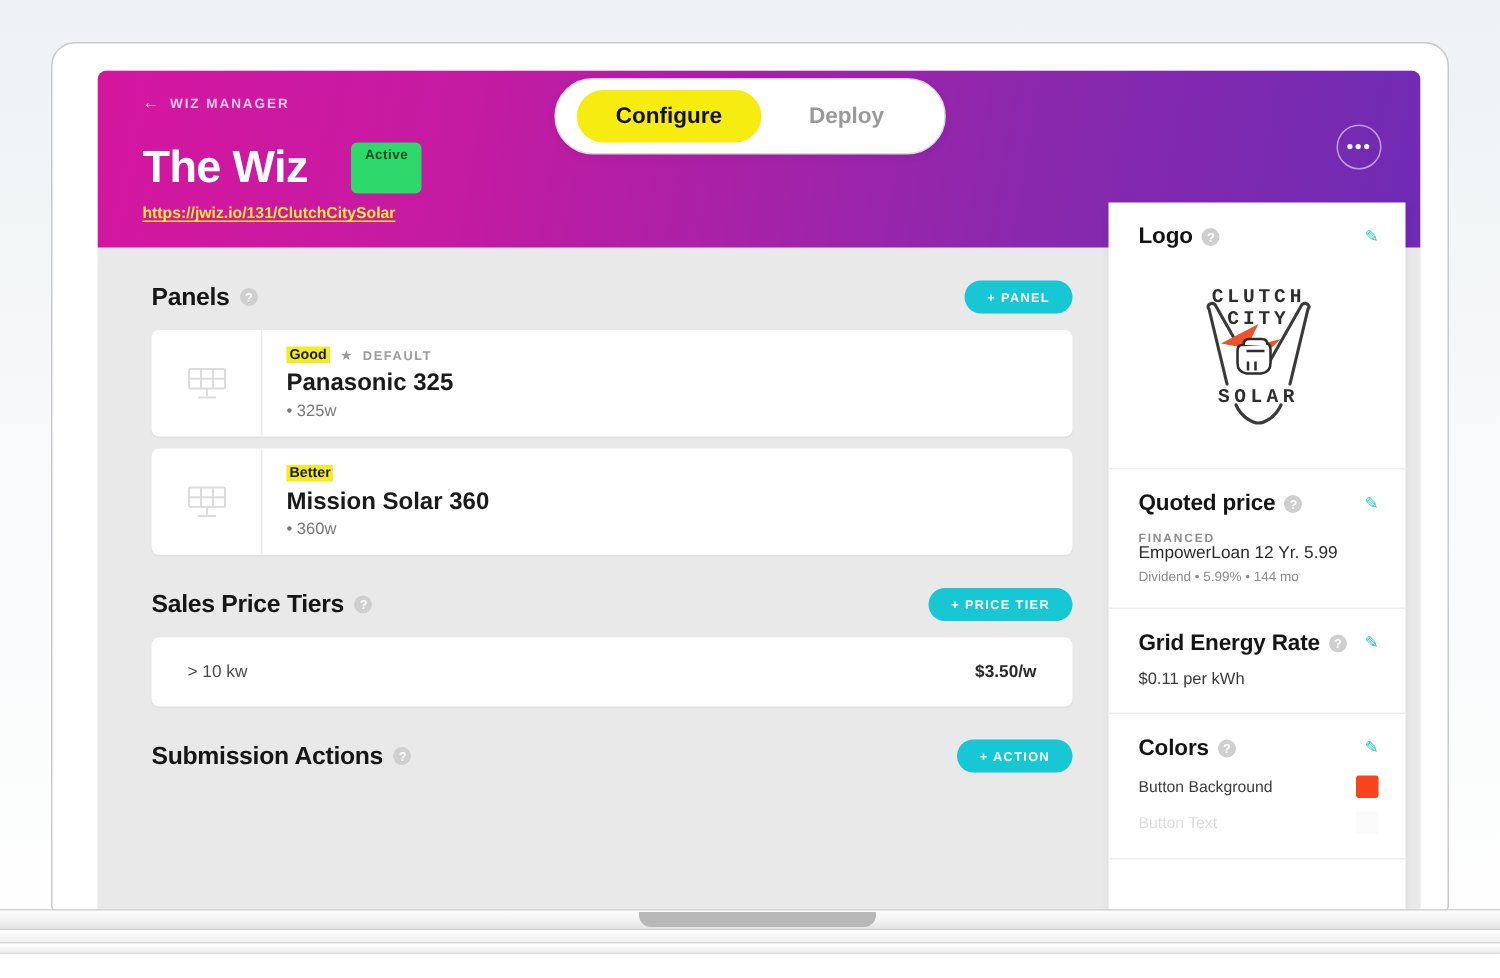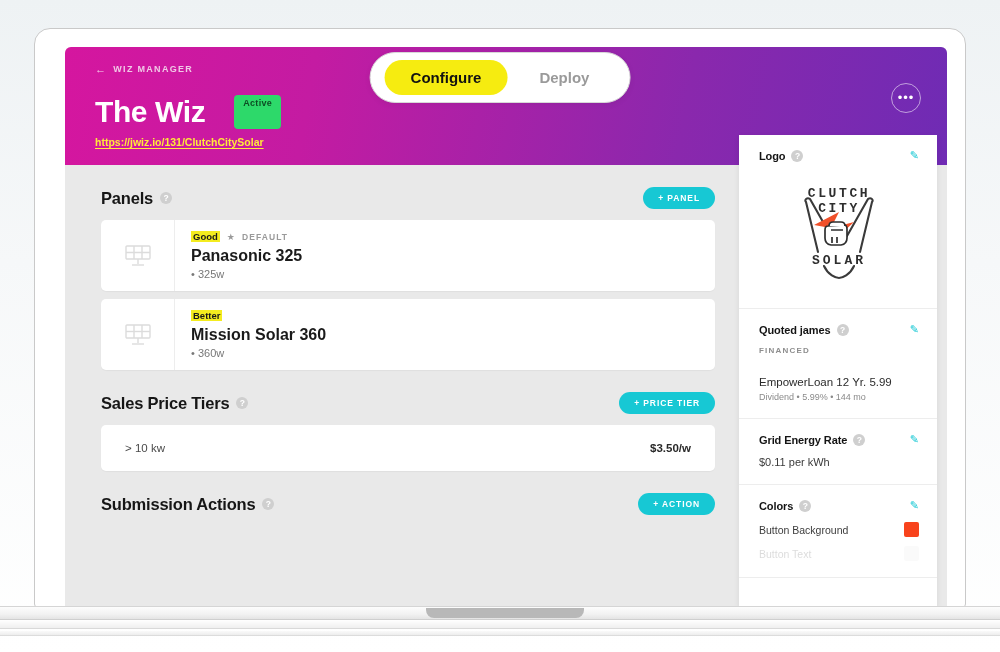--- a/index.html
+++ b/index.html
@@ -177,25 +177,25 @@
     background: #ffffff;
     box-shadow: 0 2px 6px rgba(0,0,0,.08);
     overflow: hidden;
   }
   .side-section { padding: 14px 18px 16px 20px; border-bottom: 1px solid #ededed; }
   .side-head {
     display: flex; align-items: center; justify-content: space-between;
     margin-bottom: 10px;
   }
   .side-title-wrap { display: flex; align-items: center; gap: 6px; }
-  .side-title { font-size: 11px; font-weight: 800; color: #141414; letter-spacing: -0.1px; }
+  .side-title { font-size: 15px; font-weight: 800; color: #141414; letter-spacing: -0.1px; }
   .edit-pencil { color: #17c8d4; font-size: 11px; cursor: pointer; }
   .side-kicker {
     font-size: 8px; letter-spacing: 1.2px; color: #8d8d8d;
-    font-weight: 600; text-transform: uppercase; margin-bottom: 21px;
+    font-weight: 600; text-transform: uppercase; margin-bottom: 0;
   }
   .side-main { font-size: 11.5px; color: #2b2b2b; }
   .side-sub { font-size: 9px; color: #8a8a8a; margin-top: 4px; }
   .side-val { font-size: 11px; color: #3a3a3a; }
 
   .logo-wrap { display: flex; justify-content: center; padding: 2px 0 6px; }
 
   .color-row {
     display: flex; align-items: center; justify-content: space-between;
     margin-top: 9px;
@@ -356,21 +356,21 @@
               <text x="55" y="23" text-anchor="middle" font-family="'Liberation Mono', monospace" font-size="13" font-weight="700" letter-spacing="2.6" fill="#2e2e2e">CLUTCH</text>
               <text x="55" y="38" text-anchor="middle" font-family="'Liberation Mono', monospace" font-size="13" font-weight="700" letter-spacing="2.6" fill="#2e2e2e">CITY</text>
               <text x="55" y="90" text-anchor="middle" font-family="'Liberation Mono', monospace" font-size="13" font-weight="700" letter-spacing="3" fill="#2e2e2e">SOLAR</text>
             </svg>
           </div>
         </div>
 
         <div class="side-section">
           <div class="side-head">
             <div class="side-title-wrap">
-              <span class="side-title">Quoted james</span>
+              <span class="side-title">Quoted price</span>
               <span class="help-icon">?</span>
             </div>
             <span class="edit-pencil">✎</span>
           </div>
           <div class="side-kicker">FINANCED</div>
           <div class="side-main">EmpowerLoan 12 Yr. 5.99</div>
           <div class="side-sub">Dividend • 5.99% • 144 mo</div>
         </div>
 
         <div class="side-section">

